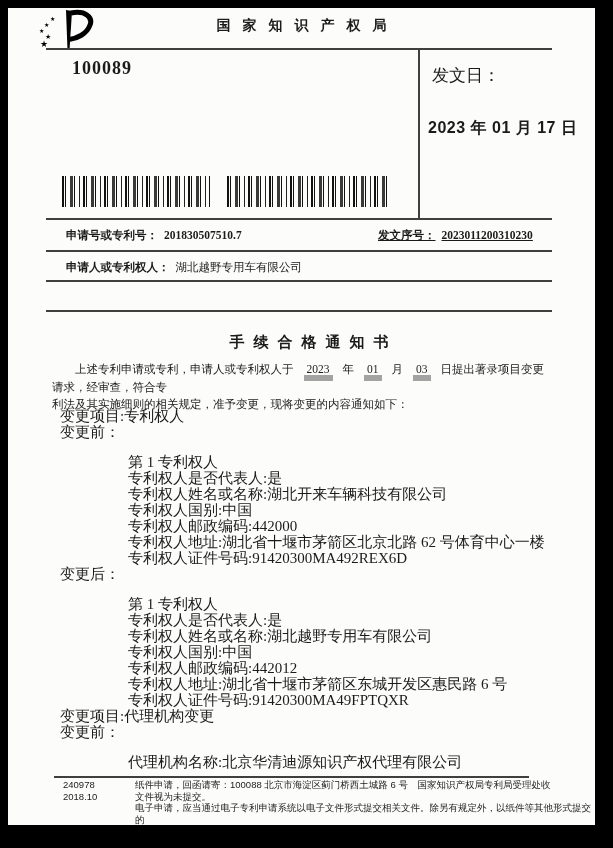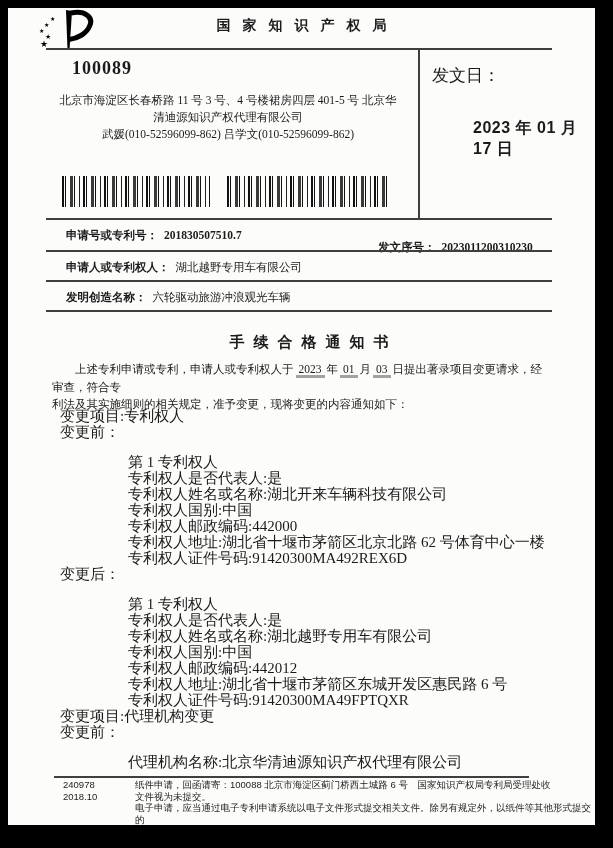--- a/index.html
+++ b/index.html
@@ -8,38 +8,38 @@
   .page{position:absolute;left:8px;top:8px;width:587px;height:817px;background:#fcfcfb;color:#1b1b1b;}
   .abs{position:absolute;}
   .rule{position:absolute;height:2px;background:#3f3f3f;}
   .vrule{position:absolute;width:2px;background:#3f3f3f;}
   .org-title{position:absolute;top:9px;left:0;width:100%;text-align:center;
              font-size:14px;font-weight:bold;letter-spacing:12px;padding-left:12px;box-sizing:border-box;}
   .postcode{position:absolute;left:64px;top:50px;font-size:18px;font-weight:bold;letter-spacing:1px;}
   .addr{position:absolute;left:36px;top:84px;width:368px;text-align:center;font-size:11.5px;line-height:17px;}
   .date-label{position:absolute;left:424px;top:56px;font-size:17px;}
   .date-value{position:absolute;left:420px;top:110px;font-size:16px;font-weight:bold;
-              font-family:"Liberation Sans","DejaVu Sans",sans-serif;letter-spacing:0.5px;margin-left:45px;}
+              font-family:"Liberation Sans","DejaVu Sans",sans-serif;letter-spacing:0.5px;}
   .barcode{position:absolute;top:168px;height:31px;
     background-image:repeating-linear-gradient(90deg,
       #111 0,#111 2px,transparent 2px,transparent 3px,
       #111 3px,#111 4px,transparent 4px,transparent 8px,
       #3a3a3a 8px,#3a3a3a 11px,transparent 11px,transparent 12px,
       #111 12px,#111 13px,transparent 13px,transparent 17px,
       #222 17px,#222 18px,transparent 18px,transparent 21px);}
   .info-row{position:absolute;left:52px;font-size:11.5px;white-space:nowrap;}
   .info-row .lbl{font-weight:bold;padding-left:6px;}
   .info-row .val{margin-left:6px;}
   .info-row .val.b{font-weight:bold;}
-  .col2{position:absolute;left:312px;top:12px;}
+  .col2{position:absolute;left:312px;top:0;text-decoration:underline;}
   .notice-title{position:absolute;top:325px;left:0;width:100%;text-align:center;
                 font-size:15px;font-weight:bold;letter-spacing:9px;padding-left:24px;box-sizing:border-box;}
   .notice-para{position:absolute;left:44px;top:353px;width:500px;font-size:11.5px;line-height:17.5px;}
   .notice-para .ind{text-indent:2em;}
-  .u{border-bottom:3px solid #a3a3a3;padding:0 3px;margin:0 2px;}
+  .u{border-bottom:6px solid #a3a3a3;padding:0 3px;margin:0 10px;}
   .sections{position:absolute;left:52px;top:400px;width:500px;font-size:15px;line-height:16px;}
   .sections p{margin:0;}
   .sec-item{margin-bottom:3px;}
   .blk{margin-left:68px;margin-top:14px;}
   .hdr2{margin-top:11px;}
   .sec2{margin-top:11px;}
   .footer-rule{position:absolute;left:46px;top:768px;width:475px;height:2px;background:#3f3f3f;}
   .footer{position:absolute;left:55px;top:771px;width:530px;font-size:9.5px;line-height:11.5px;
           font-family:"Liberation Sans","DejaVu Sans",sans-serif;color:#222;}
   .f-codes{position:absolute;left:0;top:0;}
@@ -58,47 +58,39 @@
       <text x="11" y="18" font-size="6" font-family="DejaVu Sans">★</text>
       <text x="6" y="24" font-size="6" font-family="DejaVu Sans">★</text>
       <text x="12" y="30" font-size="7" font-family="DejaVu Sans">★</text>
       <text x="7" y="38" font-size="9" font-family="DejaVu Sans">★</text>
     </svg>
     <div class="org-title">国家知识产权局</div>
     <div class="rule" style="left:38px;top:40px;width:506px;"></div>
     <div class="vrule" style="left:410px;top:41px;height:171px;"></div>
 
     <div class="postcode">100089</div>
-    <div class="addr">
-      <div>北京市海淀区长春桥路 11 号 3 号、4 号楼裙房四层 401-5 号 北京华</div>
-      <div>清迪源知识产权代理有限公司</div>
-      <div>武媛(010-52596099-862)  吕学文(010-52596099-862)</div>
-    </div>
 
     <div class="date-label">发文日：</div>
     <div class="date-value">2023 年 01 月 17 日</div>
 
     <div class="barcode" style="left:54px;width:148px;"></div>
     <div class="barcode" style="left:219px;width:162px;"></div>
 
     <div class="rule" style="left:38px;top:210px;width:506px;"></div>
     <div class="info-row" style="top:220px;">
       <span class="lbl">申请号或专利号：</span><span class="val b">201830507510.7</span>
       <span class="col2">
         <span class="lbl">发文序号：</span><span class="val b">2023011200310230</span>
       </span>
     </div>
     <div class="rule" style="left:38px;top:242px;width:506px;"></div>
     <div class="info-row" style="top:252px;">
       <span class="lbl">申请人或专利权人：</span><span class="val">湖北越野专用车有限公司</span>
     </div>
     <div class="rule" style="left:38px;top:272px;width:506px;"></div>
-    <div class="info-row" style="top:282px;">
-      <span class="lbl">发明创造名称：</span><span class="val">六轮驱动旅游冲浪观光车辆</span>
-    </div>
     <div class="rule" style="left:38px;top:302px;width:506px;"></div>
 
     <div class="notice-title">手续合格通知书</div>
     <div class="notice-para">
       <div class="ind">
         <span>上述专利申请或专利，申请人或专利权人于</span><span class="u">2023</span><span>年</span><span class="u">01</span><span>月</span><span class="u">03</span><span>日提出著录项目变更请求，经审查，符合专</span>
       </div>
       <div>利法及其实施细则的相关规定，准予变更，现将变更的内容通知如下：</div>
     </div>
 

